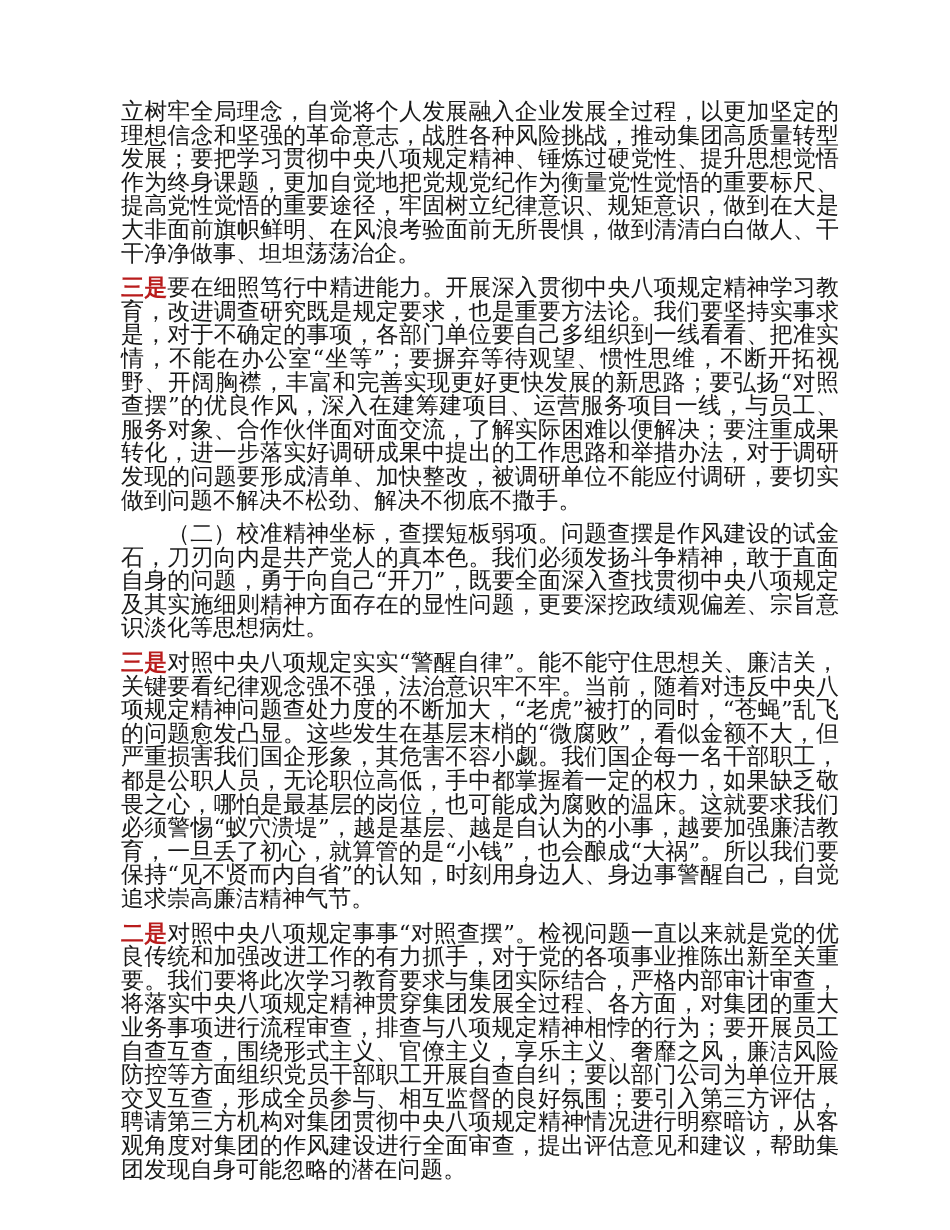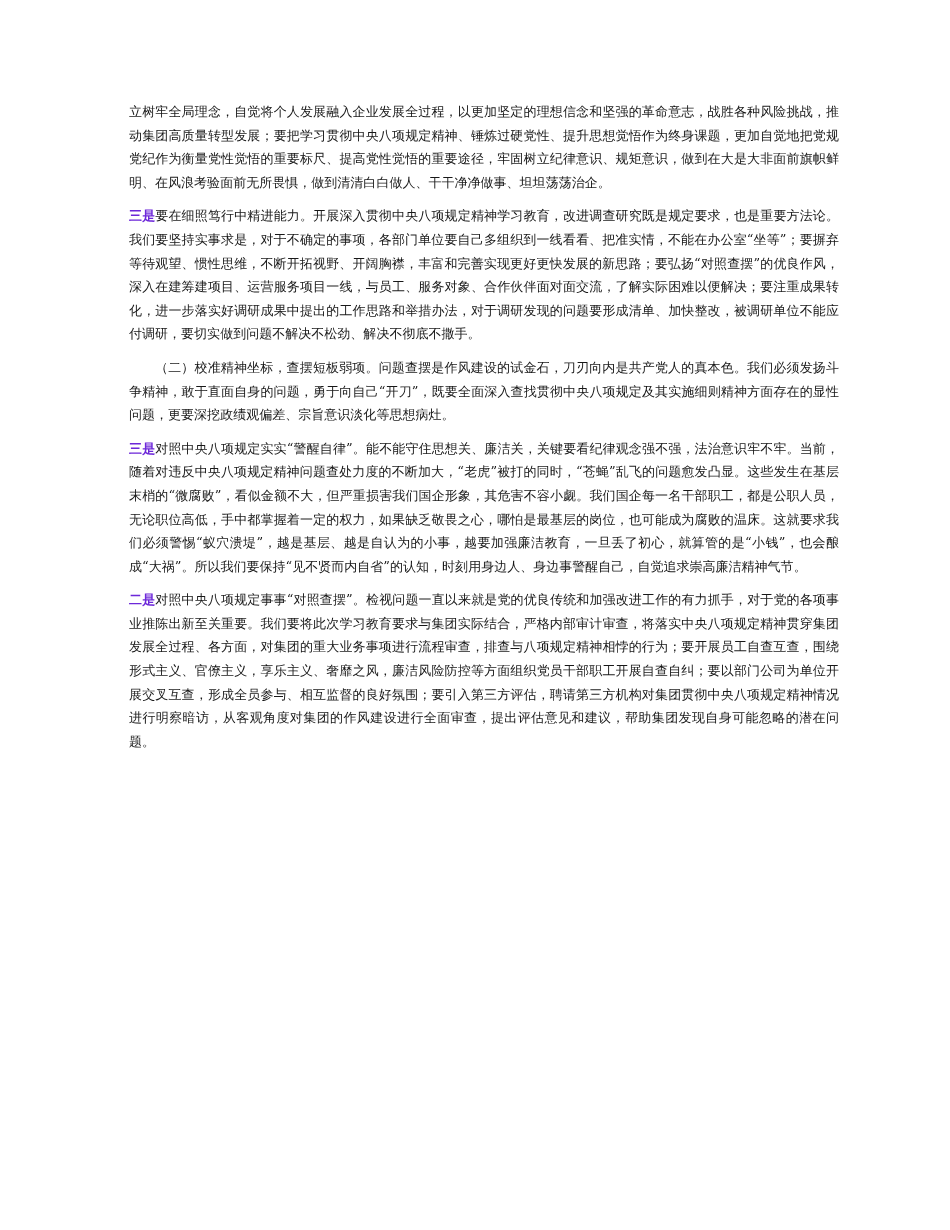--- a/index.html
+++ b/index.html
@@ -18,39 +18,39 @@
     width: 950px;
     height: 1230px;
     background: #ffffff;
     box-sizing: border-box;
     padding: 100px 112px 0 113px;
   }
   .doc-body {
     width: 726px;
   }
   p.para {
-    margin: 0 0 10px 16px;
-    font-size: 13px;
+    margin: 0 0 10px 8px;
+    font-size: 23px;
     line-height: 23.6px;
     color: #181818;
     text-align: justify;
     text-justify: inter-character;
     word-break: break-all;
     letter-spacing: 0.02px;
     -webkit-font-smoothing: antialiased;
   }
   p.para:last-child {
     margin-bottom: 0;
   }
   p.indent {
     text-indent: 2em;
   }
   .lead {
     font-weight: bold;
-    color: #6d28d9;
+    color: #b91c1c;
   }
 </style>
 </head>
 <body>
 
 <div class="page">
   <div class="doc-body">
 
     <p class="para"><span>立树牢全局理念，自觉将个人发展融入企业发展全过程，以更加坚定的理想信念和坚强的革命意志，战胜各种风险挑战，推动集团高质量转型发展；要把学习贯彻中央八项规定精神、锤炼过硬党性、提升思想觉悟作为终身课题，更加自觉地把党规党纪作为衡量党性觉悟的重要标尺、提高党性觉悟的重要途径，牢固树立纪律意识、规矩意识，做到在大是大非面前旗帜鲜明、在风浪考验面前无所畏惧，做到清清白白做人、干干净净做事、坦坦荡荡治企。</span></p>
 

